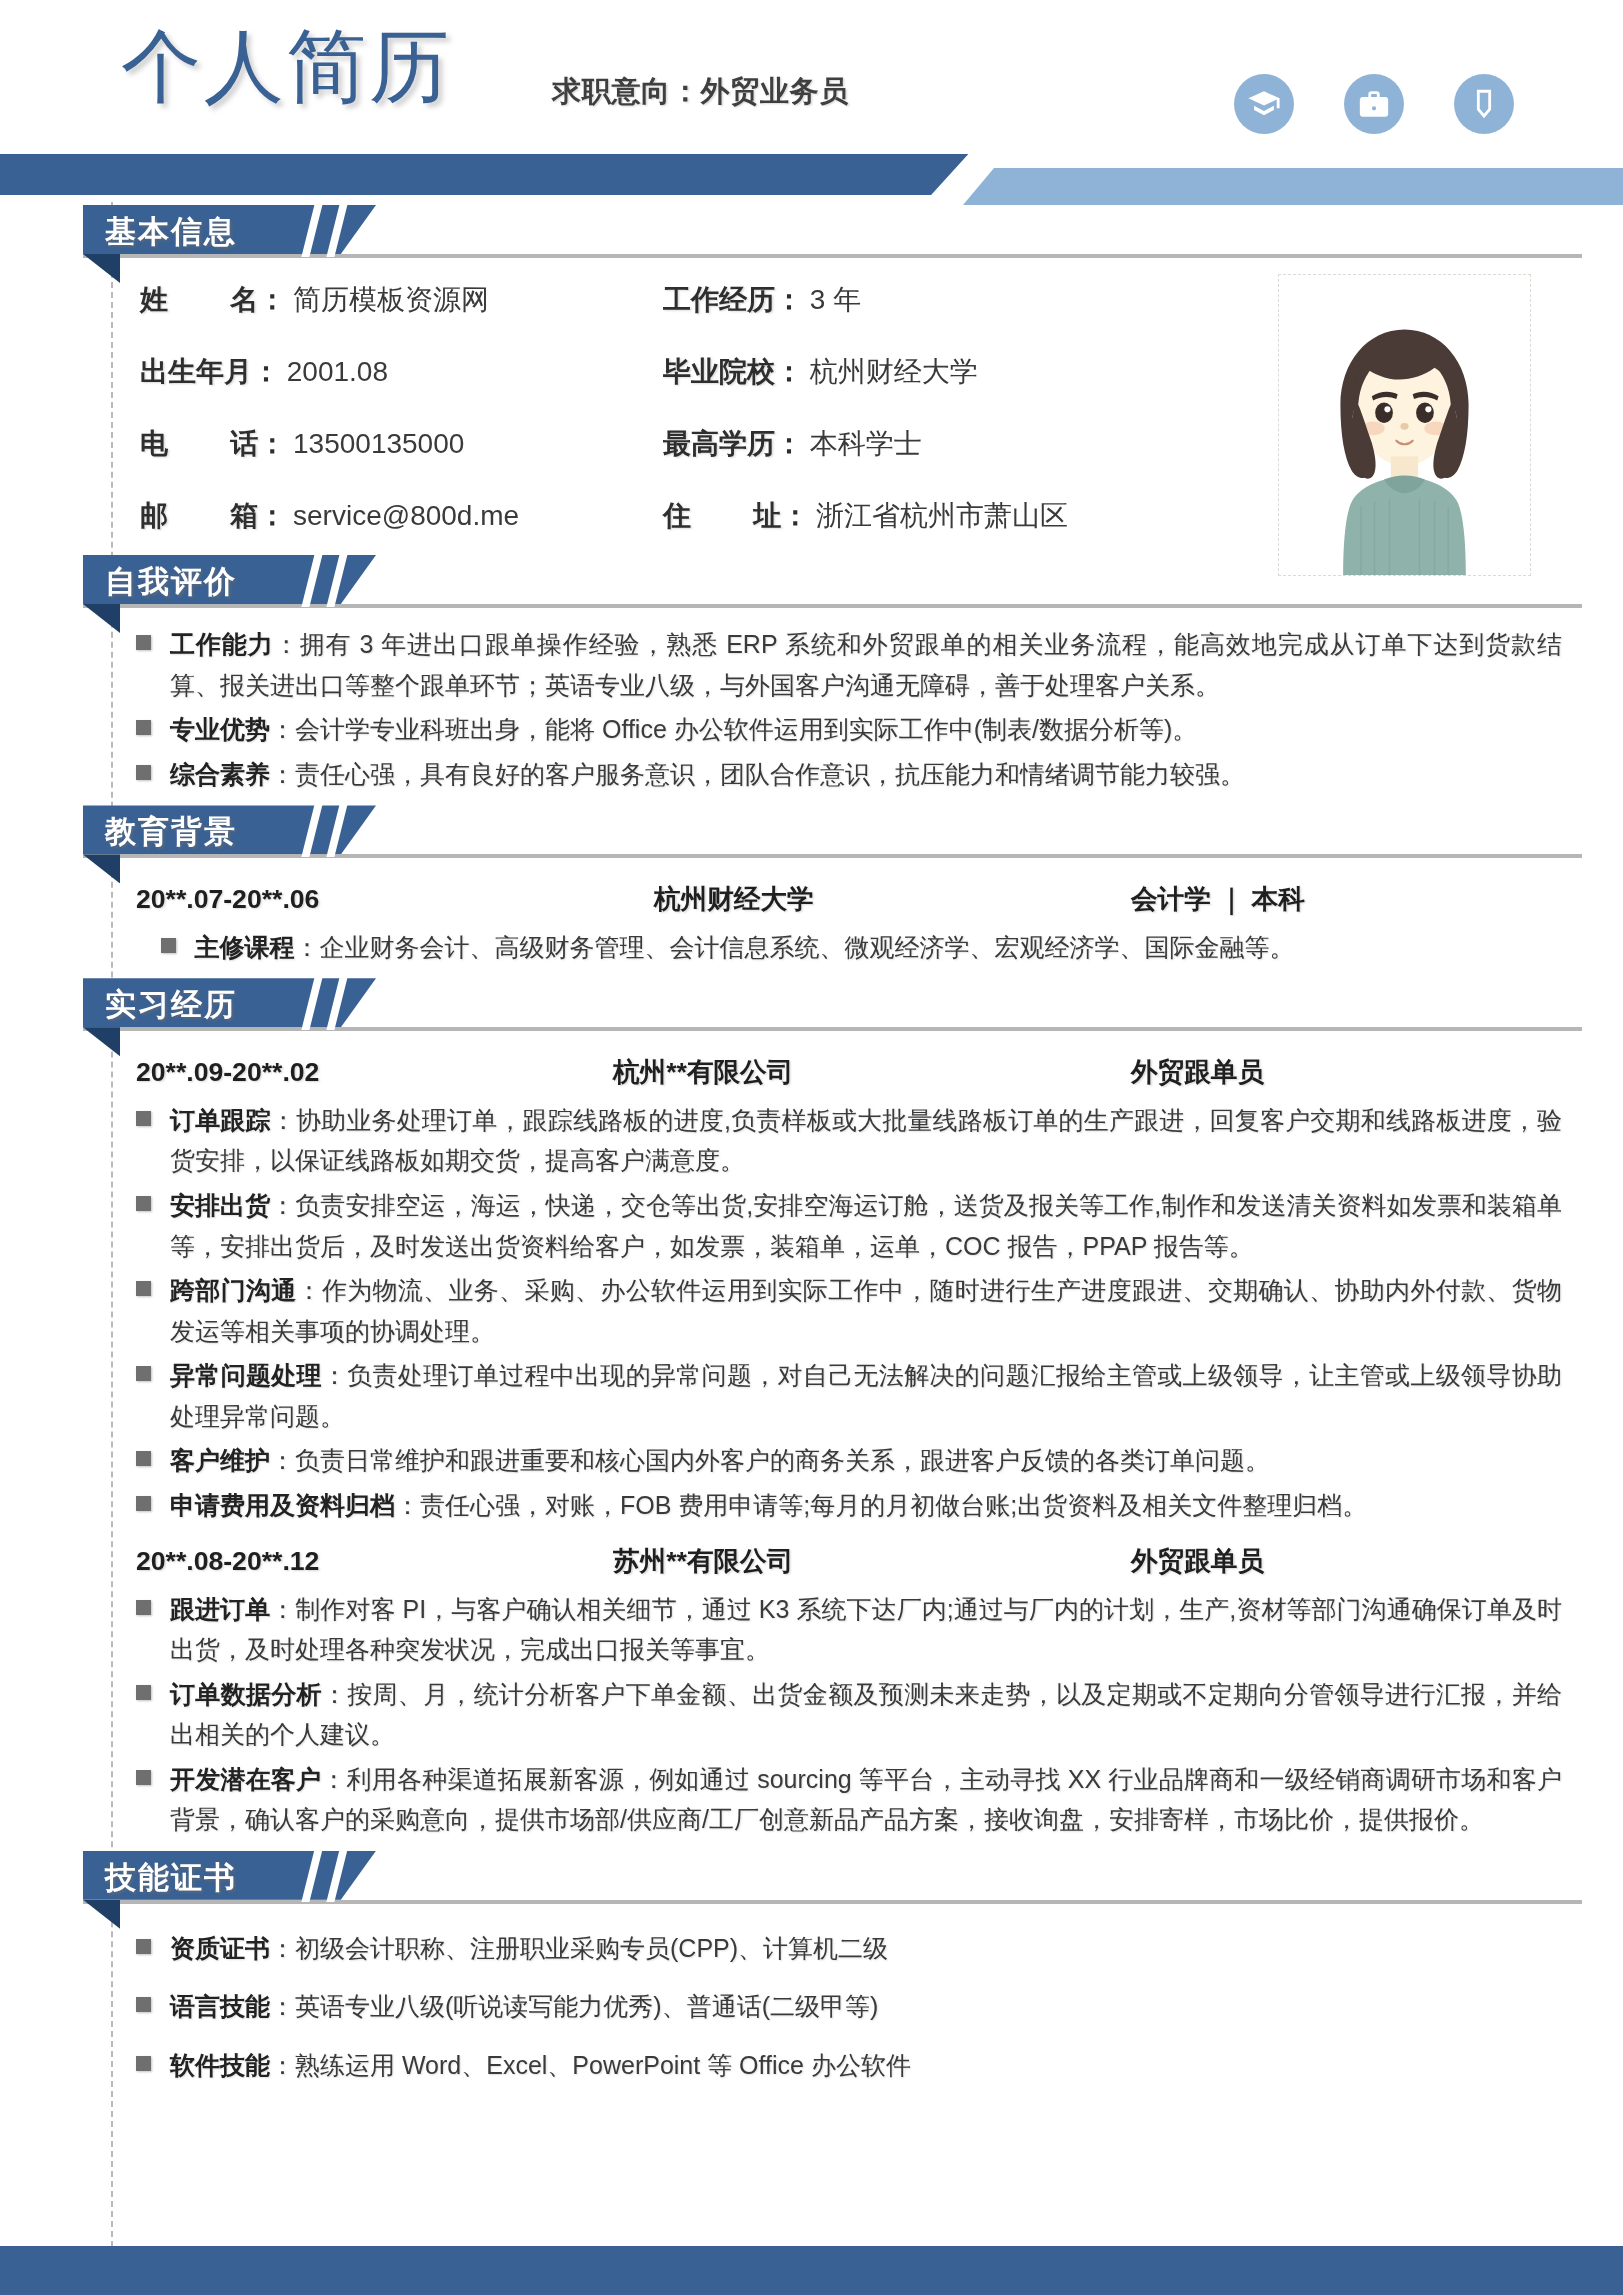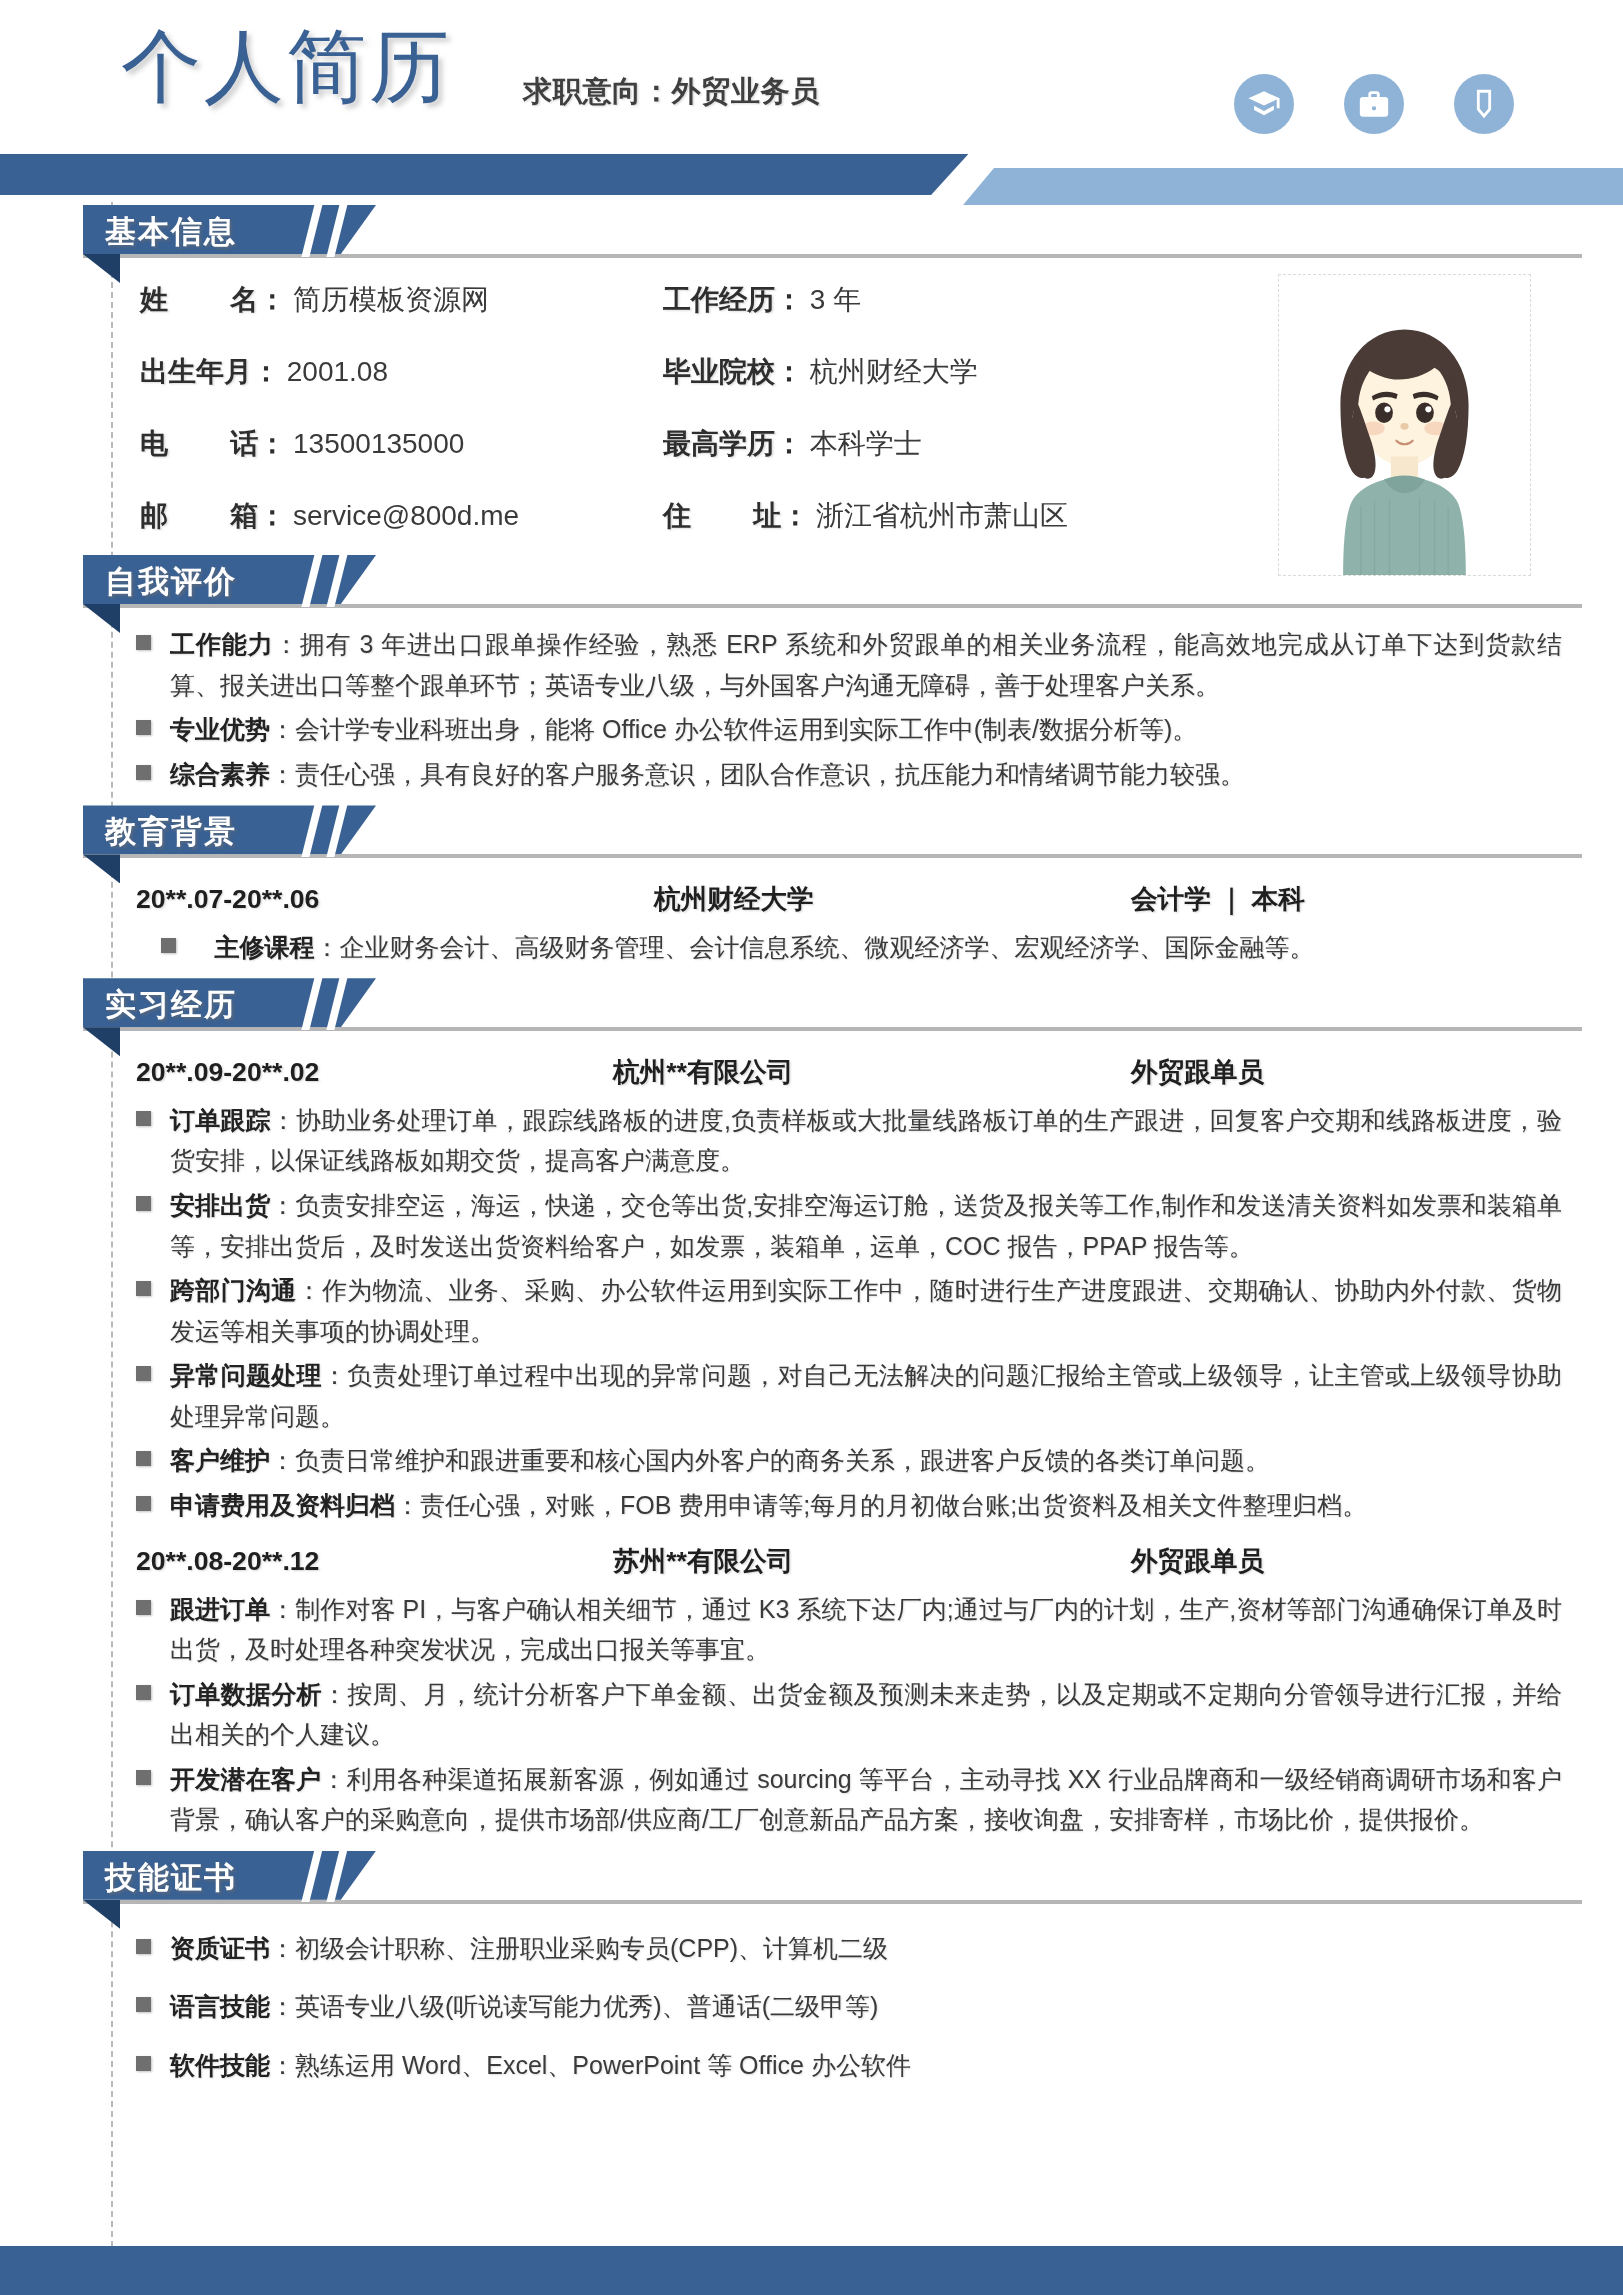--- a/index.html
+++ b/index.html
@@ -15,21 +15,21 @@
   
   .header{position:relative;height:205px;}
   .hdr-title{
     position:absolute;left:121px;top:20.5px;
     font-size:80px;font-weight:400;letter-spacing:2.7px;
     color:#3A6193;
     text-shadow:4.1px 4.1px 4.8px rgba(170,170,170,.55);
     line-height:1.15;
   }
   .hdr-objective{
-    position:absolute;left:523px;top:72px;
+    position:absolute;left:552px;top:72px;
     font-size:29px;font-weight:700;color:#3f3f3f;
     letter-spacing:0.7px;
     text-shadow:1.4px 1.4px 2px rgba(190,190,190,.6);
   }
   .hdr-icons{position:absolute;right:109px;top:74px;display:flex;gap:50px;}
   .hdr-icon{
     width:60px;height:60px;border-radius:50%;
     background:#8FB3D6;display:flex;align-items:center;justify-content:center;
   }
   .hdr-icon svg{width:34px;height:34px;fill:#ffffff;}
@@ -120,21 +120,21 @@
     text-shadow:1.4px 1.4px 2px rgba(185,185,185,.55);
   }
   .entry-period{width:477px;}
   .entry-org{width:518px;text-align:left;}
   .entry-role{flex:1;text-align:left;}
 
   .entry-head.edu .entry-period{width:518px;}
   .entry-head.edu .entry-org{width:477px;}
 
   .indent-bullets{padding-left:0;}
-  .indent-bullets .bullet-row{padding-left:24.5px;gap:20px;}
+  .indent-bullets .bullet-row{padding-left:24.5px;}
 
   
   .footer{
     position:absolute;left:0;bottom:0;width:100%;height:49px;background:#3A6193;
   }
 </style>
 </head>
 <body>
 
 <div class="header">

